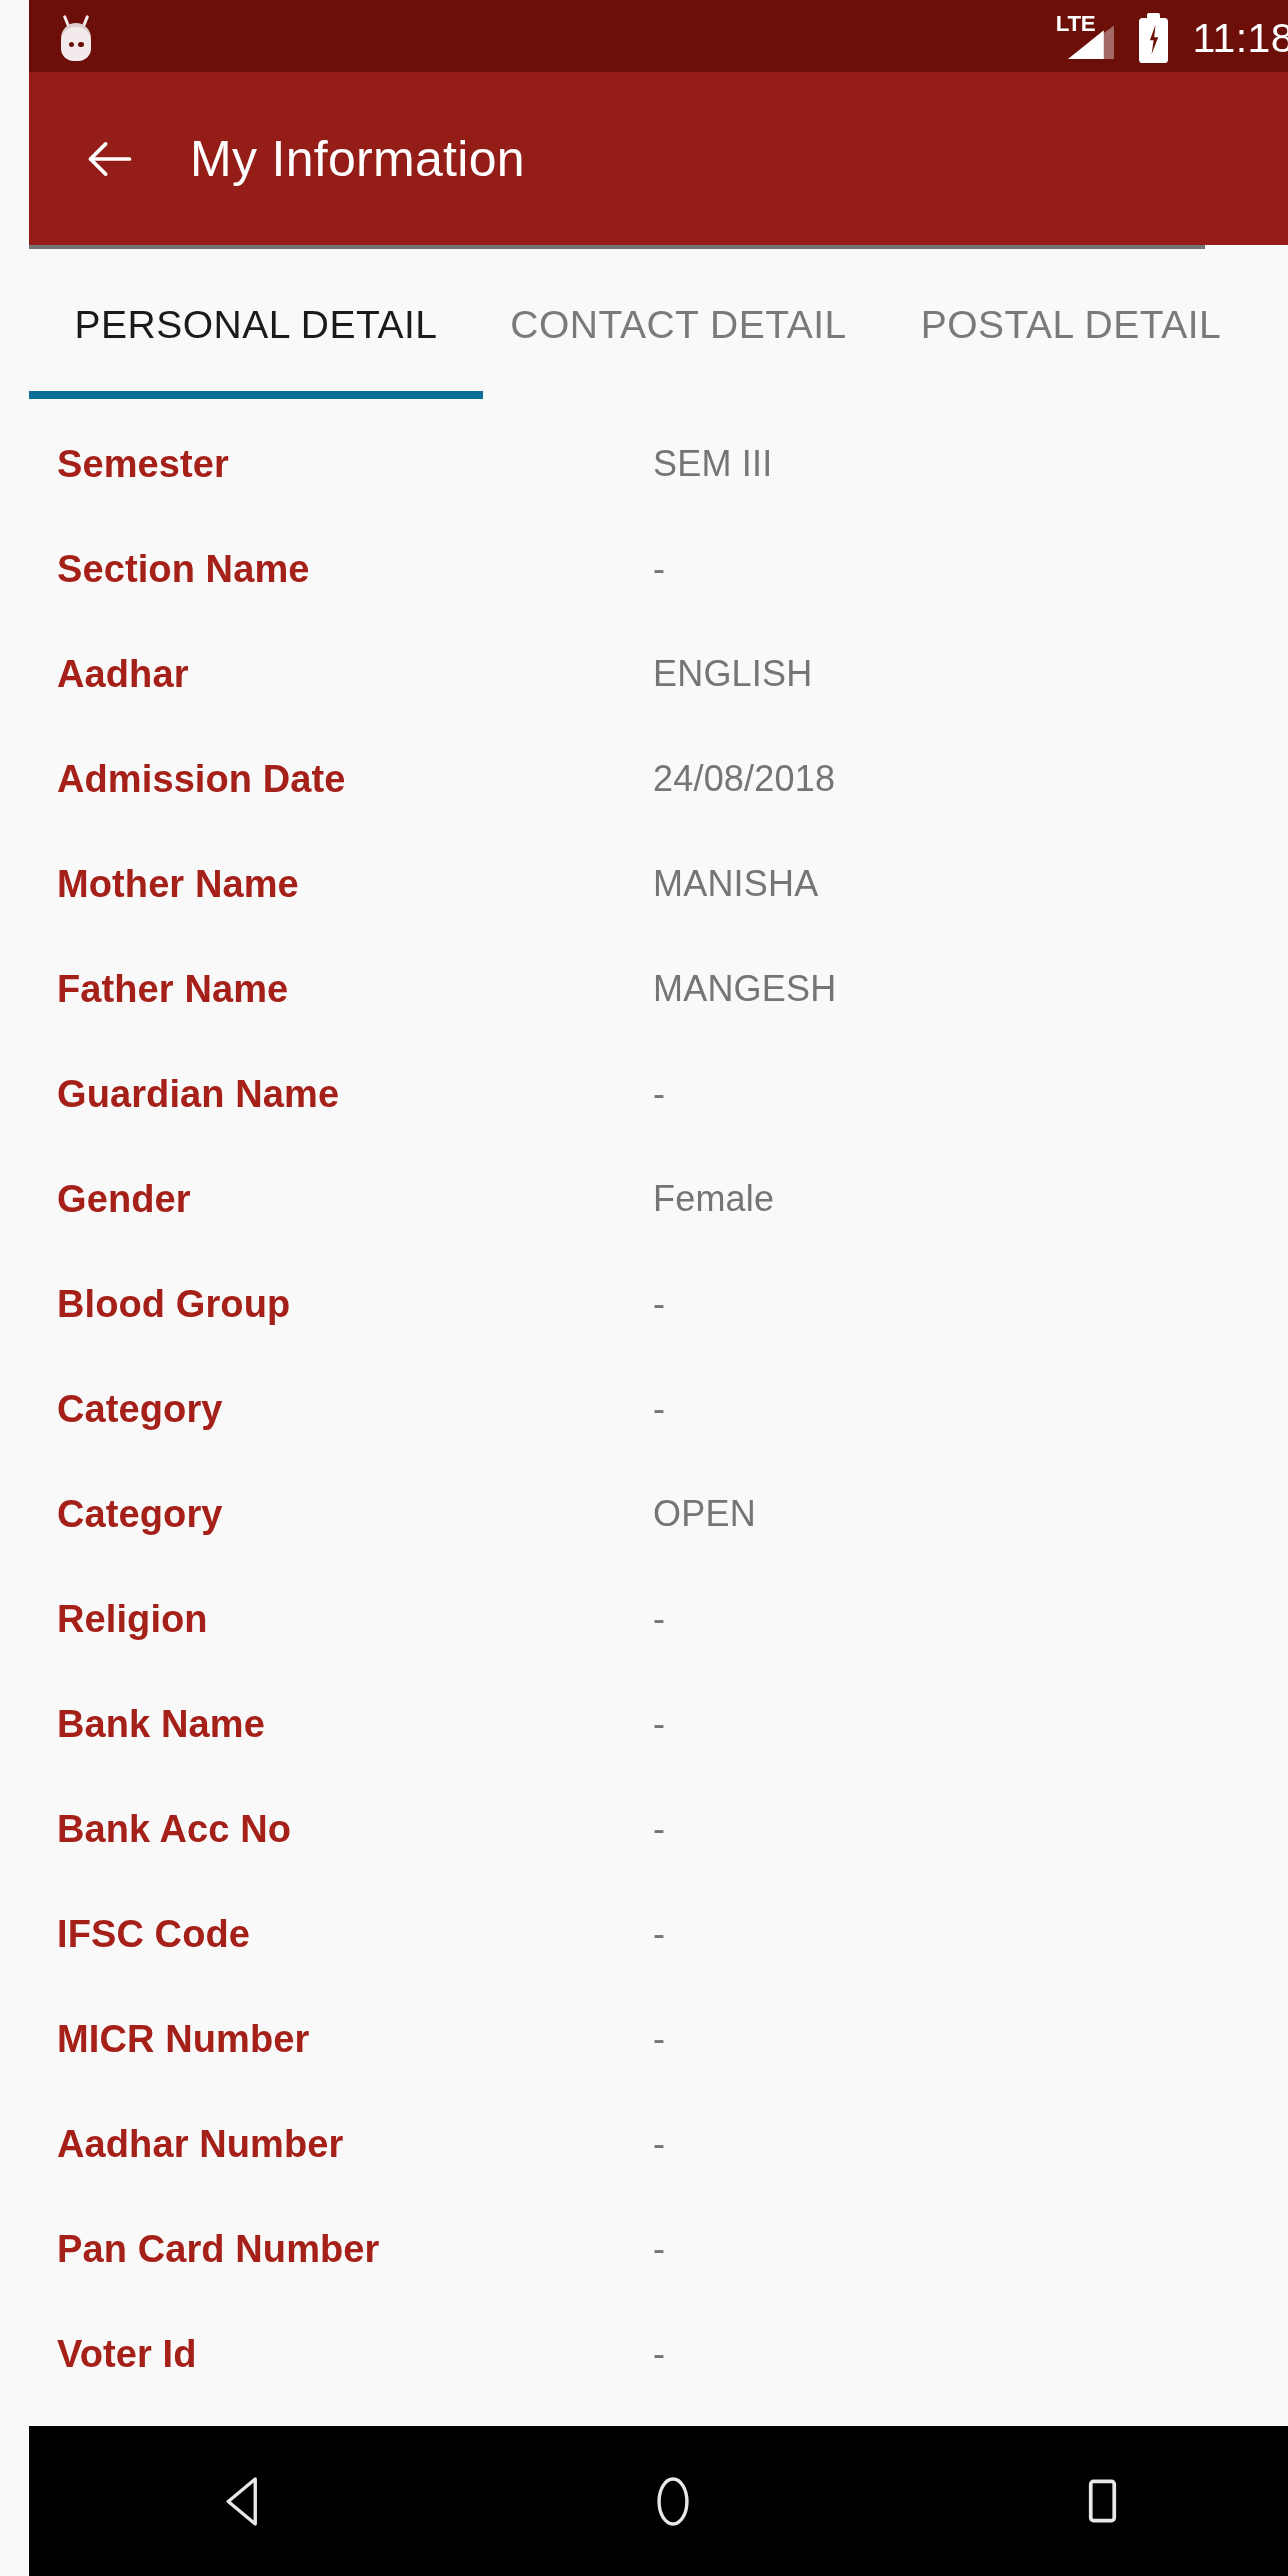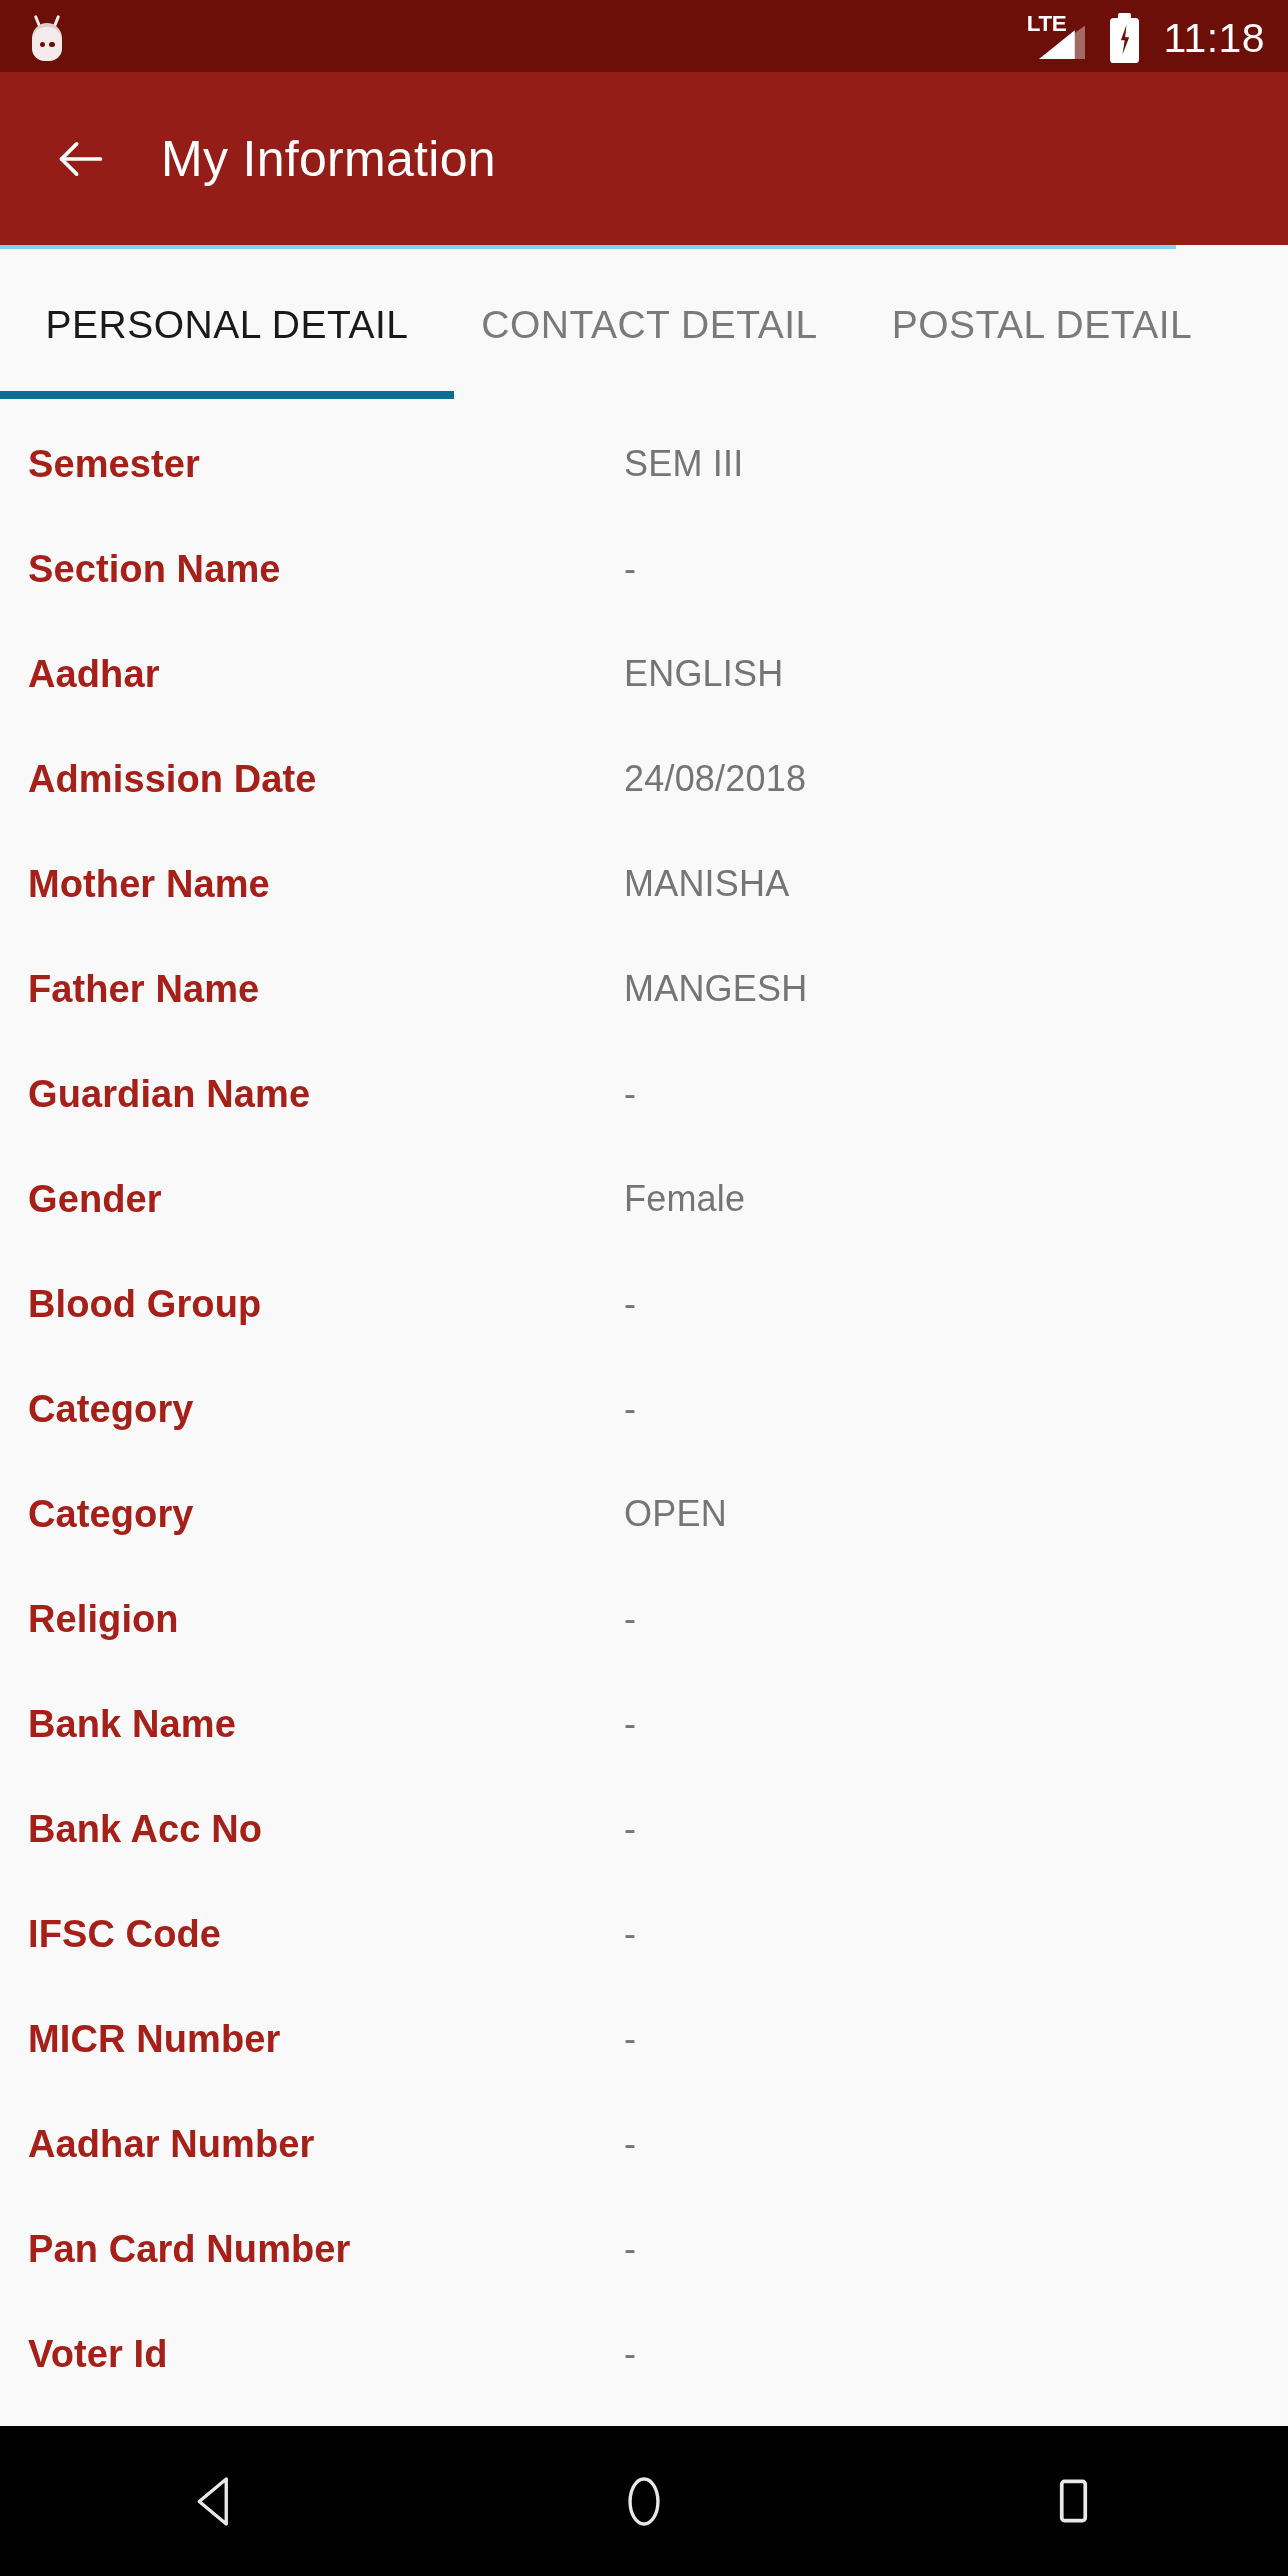--- a/index.html
+++ b/index.html
@@ -2,21 +2,21 @@
 <html style="font-size:14.3px"><head>
 <meta charset="utf-8">
 <style>
   * { margin:0; padding:0; box-sizing:border-box; }
   html, body {
     width:1288px; height:2576px;
     background:#f9f9f9;
     font-family:"Liberation Sans", sans-serif;
     overflow:hidden;
   }
-  .screen { position:relative; width:1176px; height:2576px; background:#7dd3fc; }
+  .screen { position:relative; width:1176px; height:2576px; background:#737373;margin-left:29px; }
 
   
   .status-bar {
     position:absolute; top:0; left:0; width:1288px; height:76px;
     background:#6b0f08;
     display:flex; align-items:center; justify-content:space-between;
     padding:0 23px 0 27px;
   }
   .status-left { display:flex; align-items:center; }
   .droid { position:relative; width:39px; height:47px; }

